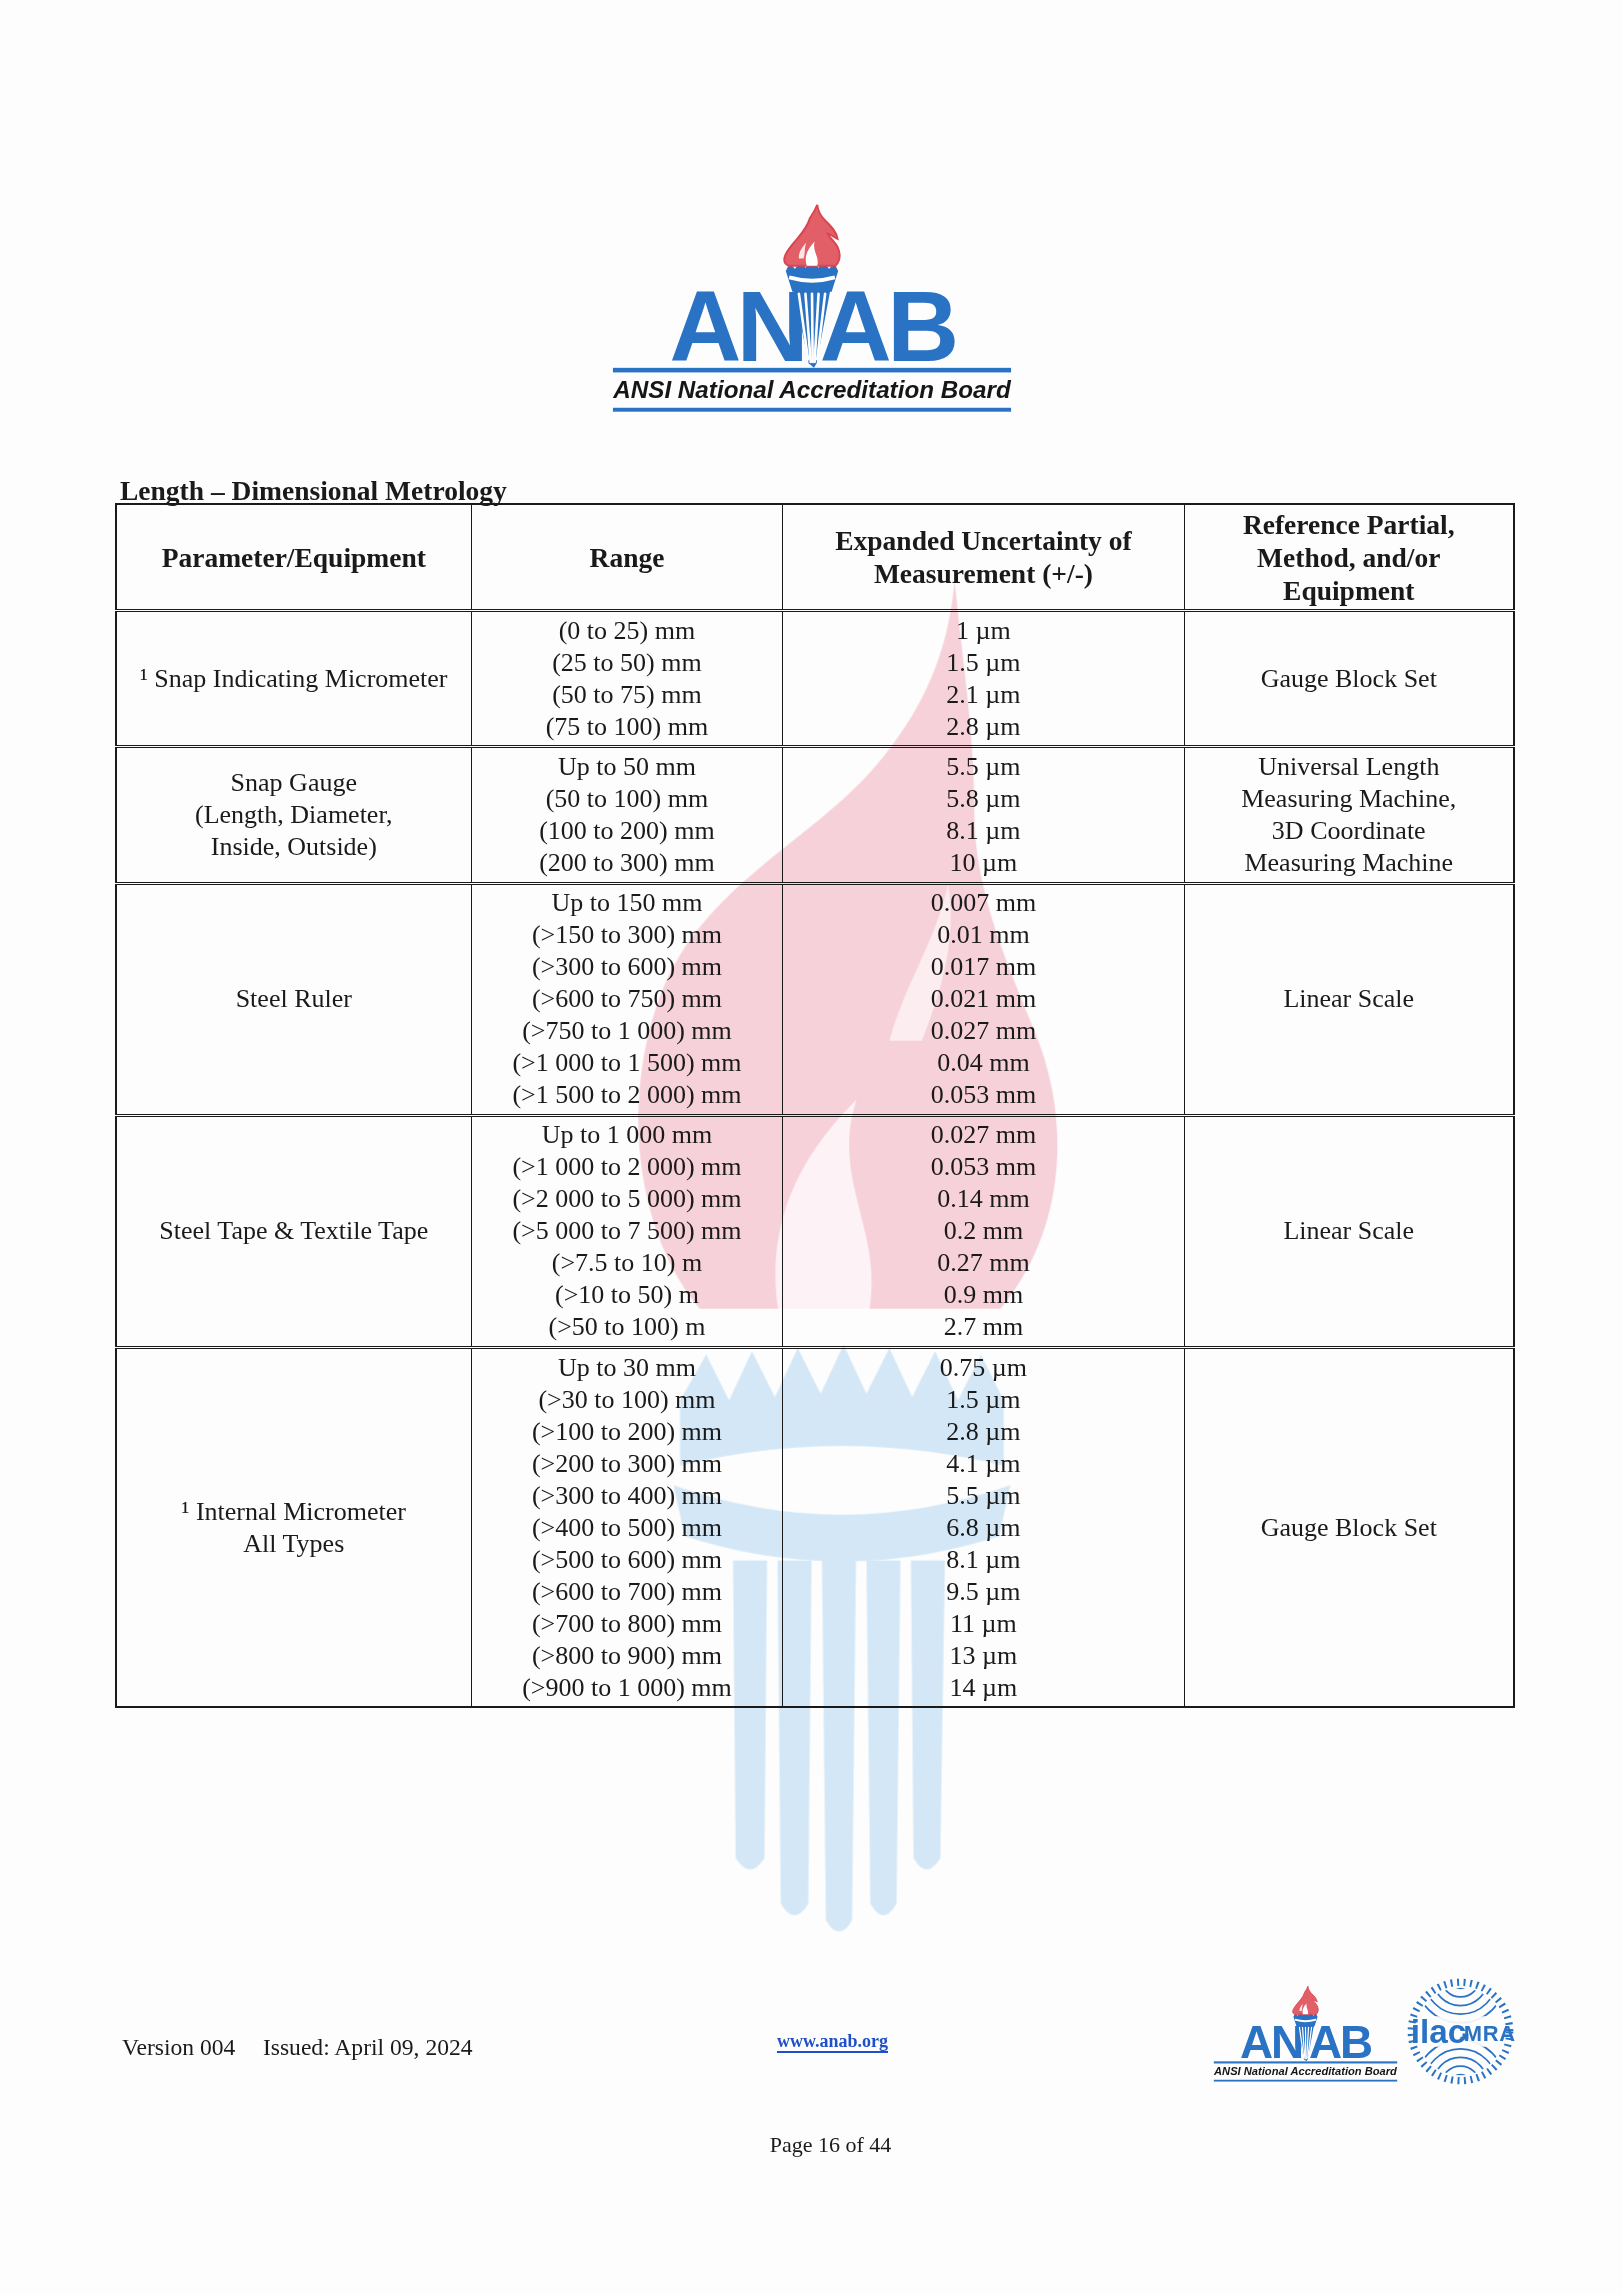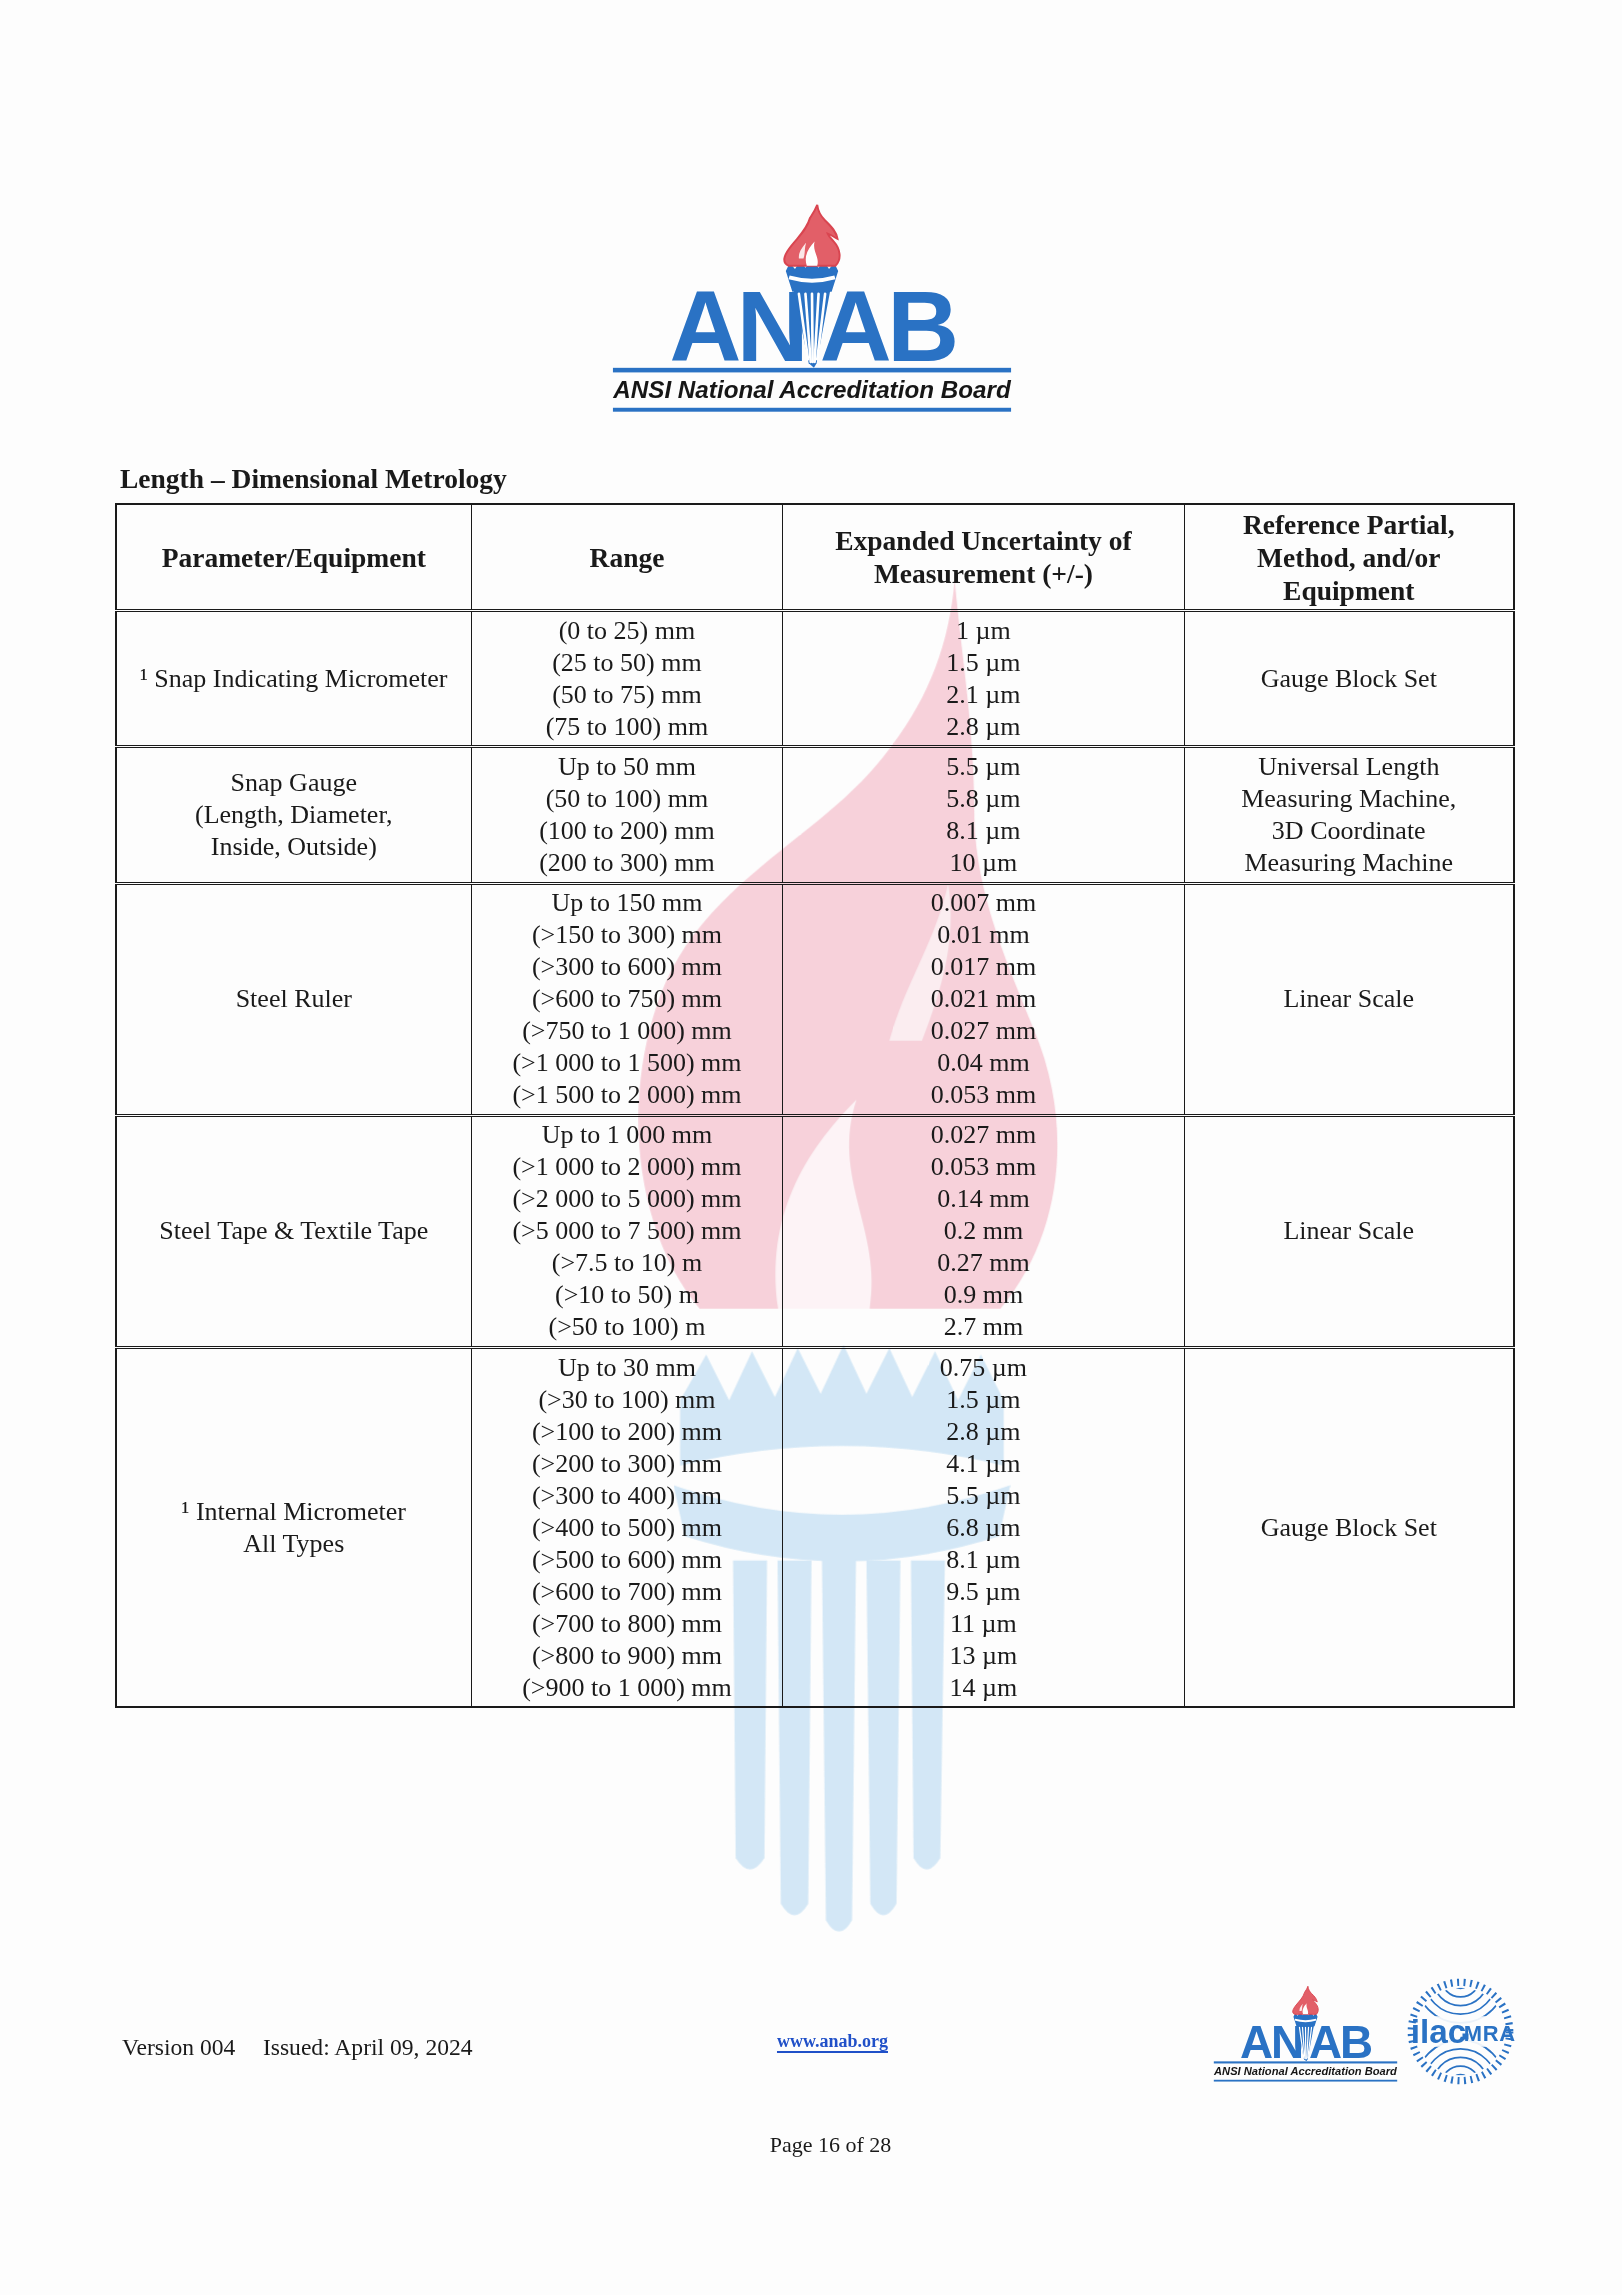--- a/index.html
+++ b/index.html
@@ -32,21 +32,21 @@
     fill:var(--brand-blue);
   }
   .anab-tagline{
     font-family:"Liberation Sans","DejaVu Sans",sans-serif;
     font-weight:bold;font-style:italic;font-size:37px;
     fill:#161616;
   }
 
   
   .doc-title{
-    position:absolute;left:120px;top:462px;z-index:1;
+    position:absolute;left:120px;top:474px;z-index:1;
     font-weight:bold;font-size:27.5px;line-height:34px;
   }
 
   
   .tbl-wrap{position:absolute;left:115px;top:503px;width:1400px;z-index:1;}
   table.metrology{
     width:100%;border-collapse:collapse;table-layout:fixed;
     border:2px solid var(--ink);
     background:transparent;
   }
@@ -294,21 +294,21 @@
           </td>
         </tr>
       </tbody>
   </table>
 </div>
 
 <div class="footer-version"><span>Version 004</span><span class="gap"></span><span>Issued: April 09, 2024</span></div>
 
 <a class="footer-link" href="#">www.anab.org</a>
 
-<div class="footer-page">Page 16 of 28</div>
+<div class="footer-page">Page 16 of 44</div>
 
 <svg class="logo-small" viewBox="0 0 620 360">
   <use href="#anab-logo"></use>
 </svg>
 
 <svg class="ilac" viewBox="0 0 170 170">
   <defs>
       <clipPath id="sealclip">
         <circle cx="85" cy="85" r="66"></circle>
       </clipPath>

